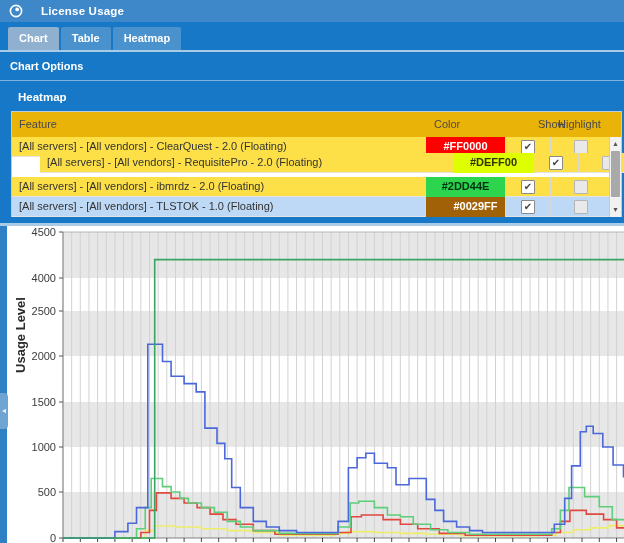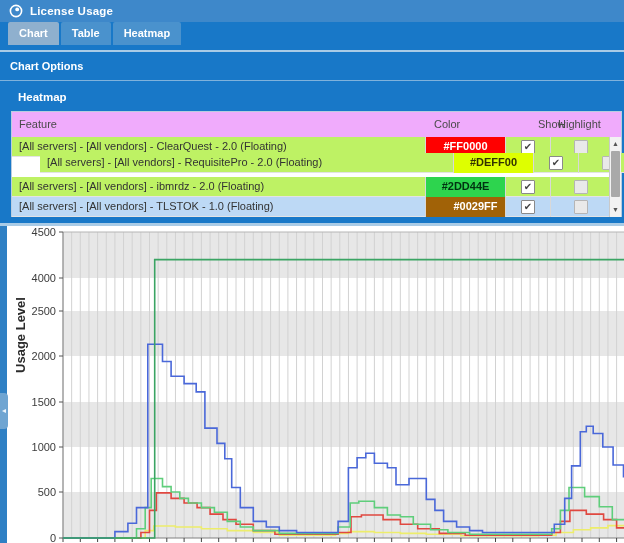--- a/index.html
+++ b/index.html
@@ -1,40 +1,40 @@
 <!DOCTYPE html>
 <html><head>
 <meta charset="utf-8">
 <style>
   html,body{margin:0;padding:0;}
   .app{position:relative;width:624px;height:543px;overflow:hidden;background:#fff;
        font-family:"Liberation Sans",sans-serif;-webkit-font-smoothing:antialiased;}
   
   .titlebar{position:absolute;left:0;top:0;width:624px;height:22px;background:#3e88ca;
-            display:flex;align-items:center;gap:7px;padding-left:9px;box-sizing:border-box;}
+            display:flex;align-items:center;gap:18px;padding-left:9px;box-sizing:border-box;}
   .titlebar .title{color:#fff;font-size:11.5px;font-weight:bold;letter-spacing:.2px;}
   .bg-mid{position:absolute;left:0;top:22px;width:624px;height:204px;background:#1878c8;}
   .tabbar{position:absolute;left:0;top:22px;width:556px;height:28px;display:flex;
-          align-items:flex-start;gap:2px;padding-left:8px;box-sizing:border-box;}
+          align-items:flex-end;gap:2px;padding-left:8px;box-sizing:border-box;}
   .tab{height:23px;line-height:23px;padding:0 11px;background:#4a92cd;color:#fff;
        font-size:11px;font-weight:bold;border-radius:2px 2px 0 0;cursor:default;}
   .tab.active{background:#8fb0ce;}
   .tab-underline{position:absolute;left:0;top:50px;width:624px;height:2px;background:#a9cbe6;}
   .options-bar{position:absolute;left:0;top:52px;width:624px;height:29px;background:#1878c8;
                border-bottom:1px solid #7fb2dc;box-sizing:border-box;color:#fff;font-size:11px;
                font-weight:bold;line-height:29px;padding-left:10px;}
   
   .features-panel{position:absolute;left:8px;top:84px;width:616px;height:139px;background:#1878c8;}
   .features-title{height:27px;line-height:27px;padding-left:10px;color:#fff;font-size:11.5px;font-weight:bold;}
   .ftable{position:absolute;left:3px;top:27px;width:611px;height:106px;background:#fff;
           border:1px solid #b9cde0;box-sizing:border-box;font-size:11px;color:#333;}
-  .thead{position:absolute;left:0;top:0;width:100%;height:39px;background:#f0abfc;
+  .thead{position:absolute;left:0;top:0;width:100%;height:39px;background:#eab308;
          border-bottom:1px solid #c9c9c9;box-sizing:border-box;color:#4a4a4a;}
   .thead .hcell{position:absolute;top:0;height:25px;line-height:25px;}
-  .trow{position:absolute;left:0;width:598px;height:20px;background:#bef264;border-bottom:1px solid #e3e3e3;box-sizing:border-box;}
+  .trow{position:absolute;left:0;width:598px;height:20px;background:#fde047;border-bottom:1px solid #e3e3e3;box-sizing:border-box;}
   .trow.selected{background:#bdd9f5;}
   .cell{position:absolute;top:0;height:20px;line-height:19px;box-sizing:border-box;}
   .c-feat{left:0;width:413px;padding-left:7px;overflow:hidden;white-space:nowrap;}
   .c-color{left:413px;width:80px;text-align:center;font-weight:bold;border-left:1px solid #d8d8d8;}
   .c-show{left:493px;width:45px;border-left:1px solid #d8d8d8;display:flex;align-items:center;justify-content:center;}
   .c-hl{left:538px;width:60px;border-left:1px solid #d8d8d8;display:flex;align-items:center;justify-content:center;}
   .cb{width:12px;height:12px;background:#fff;border:1px solid #8a8a8a;border-radius:1px;
       font-size:10px;line-height:11px;text-align:center;color:#444;}
   .cb.checked::after{content:"\2714";}
   .cb.hlbox{background:#e9e9e9;border-color:#b5b5b5;}

